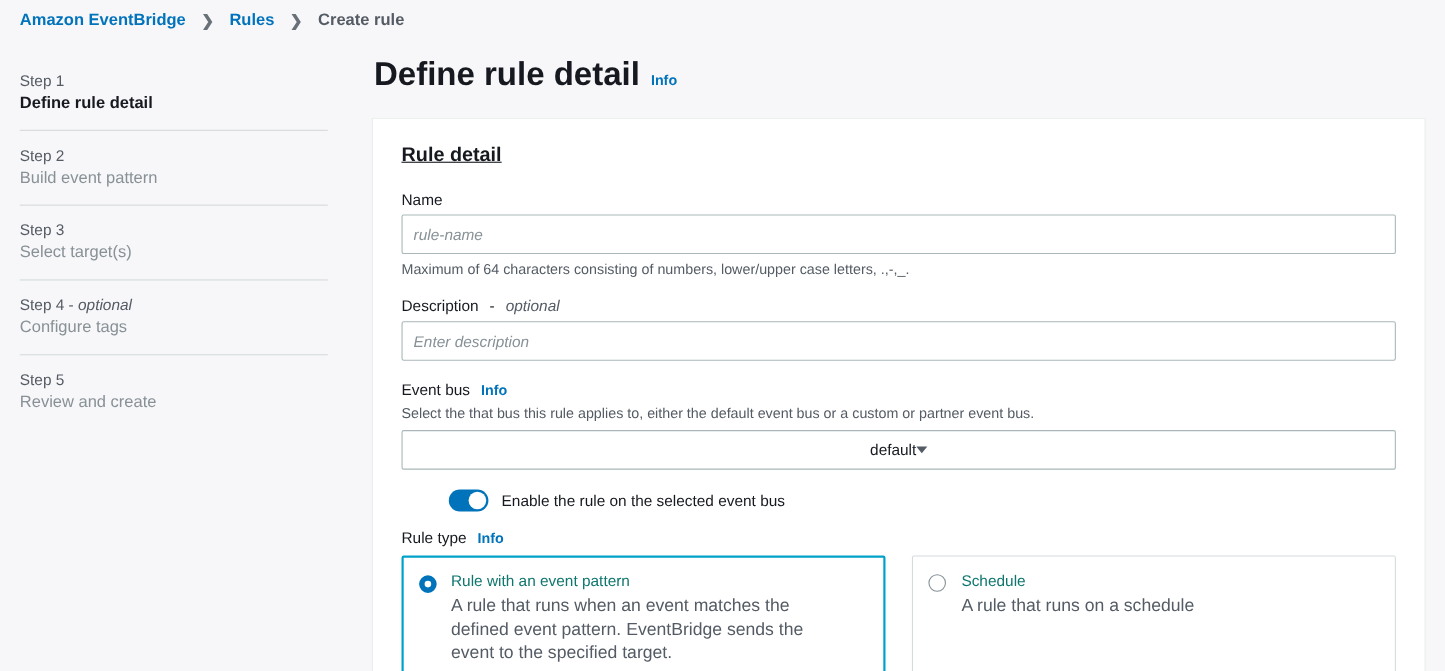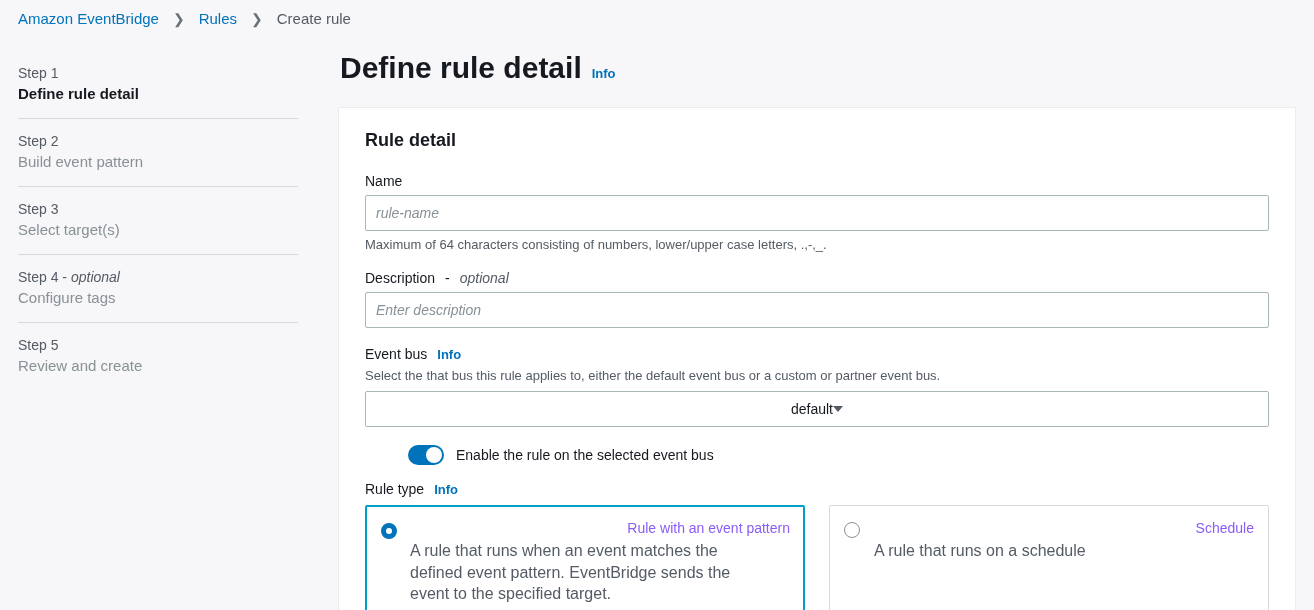--- a/index.html
+++ b/index.html
@@ -27,20 +27,21 @@
     padding: 10px 18px 24px 18px;
     min-width: 1280px;
   }
   
   .breadcrumb {
     display: flex;
     align-items: center;
     gap: 14px;
     font-size: 15px;
     margin-bottom: 24px;
+    font-weight: bold;
   }
   .breadcrumb a { color: var(--link); text-decoration: none; cursor: pointer; }
   .breadcrumb .sep { color: var(--muted); font-size: 14px; }
   .breadcrumb .current { color: #545b64; }
 
   .layout { display: flex; gap: 40px; }
 
   
   .stepper { width: 280px; flex-shrink: 0; }
   .step {
@@ -60,21 +61,21 @@
     font-size: 30px; font-weight: 700; color: var(--text); margin: 0;
   }
   .info-link { color: var(--link); font-size: 13px; font-weight: 600; cursor: pointer; }
 
   .panel {
     background: var(--panel);
     border: 1px solid #eaeded;
     box-shadow: 0 1px 1px rgba(0,0,0,.04);
     padding: 22px 26px 26px 26px;
   }
-  .panel-title { font-size: 18px; font-weight: 700; margin: 0 0 22px 0; }
+  .panel-title { font-size: 18px; font-weight: 700; margin: 0 0 22px 0; text-decoration: underline; }
 
   .field { margin-bottom: 18px; }
   .field-label { font-size: 14px; color: #16191f; margin-bottom: 6px; display: flex; align-items: baseline; gap: 10px; }
   .field-label .opt { font-style: italic; color: #545b64; }
   .field-help { font-size: 13px; color: #545b64; margin-top: 6px; }
 
   input[type="text"], .select {
     width: 100%;
     height: 36px;
     border: 1px solid #aab7b8;
@@ -124,21 +125,21 @@
   .tile.selected { border: 2px solid var(--accent-teal); padding: 13px 13px 13px 43px; }
   .tile .radio {
     position: absolute; left: 14px; top: 16px;
     width: 16px; height: 16px; border-radius: 50%;
     border: 1px solid #879196; background: #fff;
   }
   .tile.selected .radio {
     border: 5px solid var(--radio-selected);
     width: 16px; height: 16px;
   }
-  .tile-title { font-size: 14px; color: #8b5cf6; font-weight: 400; margin-bottom: 4px; text-align: right; }
+  .tile-title { font-size: 14px; color: #0f766e; font-weight: 400; margin-bottom: 4px; }
   .tile-desc { font-size: 16px; color: #545b64; line-height: 1.35; max-width: 340px; }
 </style>
 </head>
 <body>
 
 <div class="container">
 
   <nav class="breadcrumb">
     <a>Amazon EventBridge</a>
     <span class="sep">❯</span>

